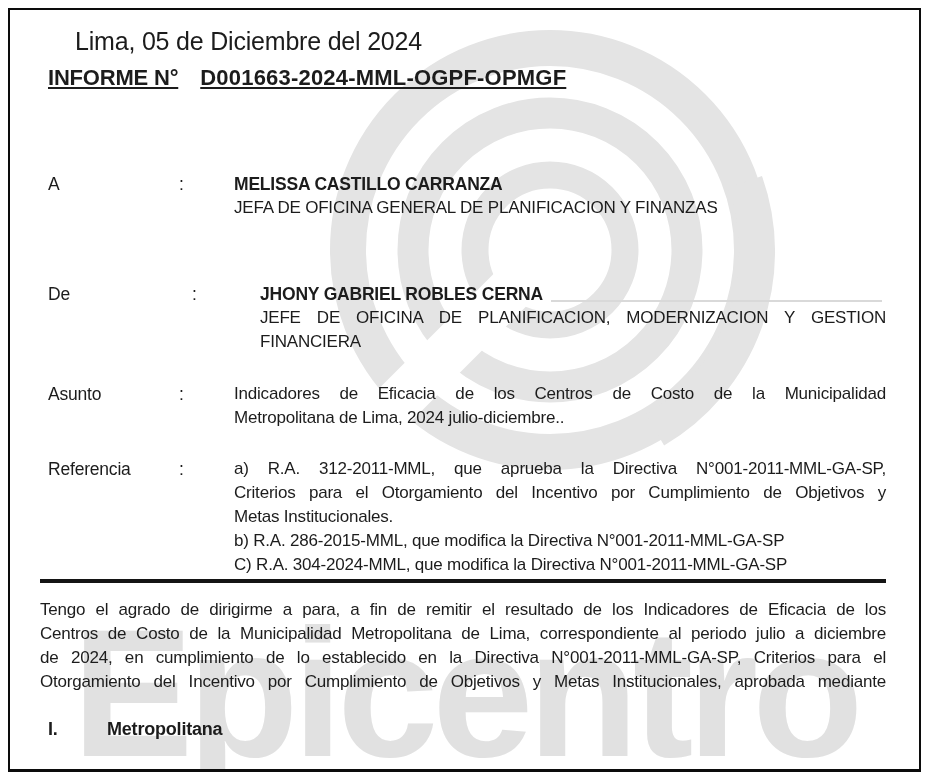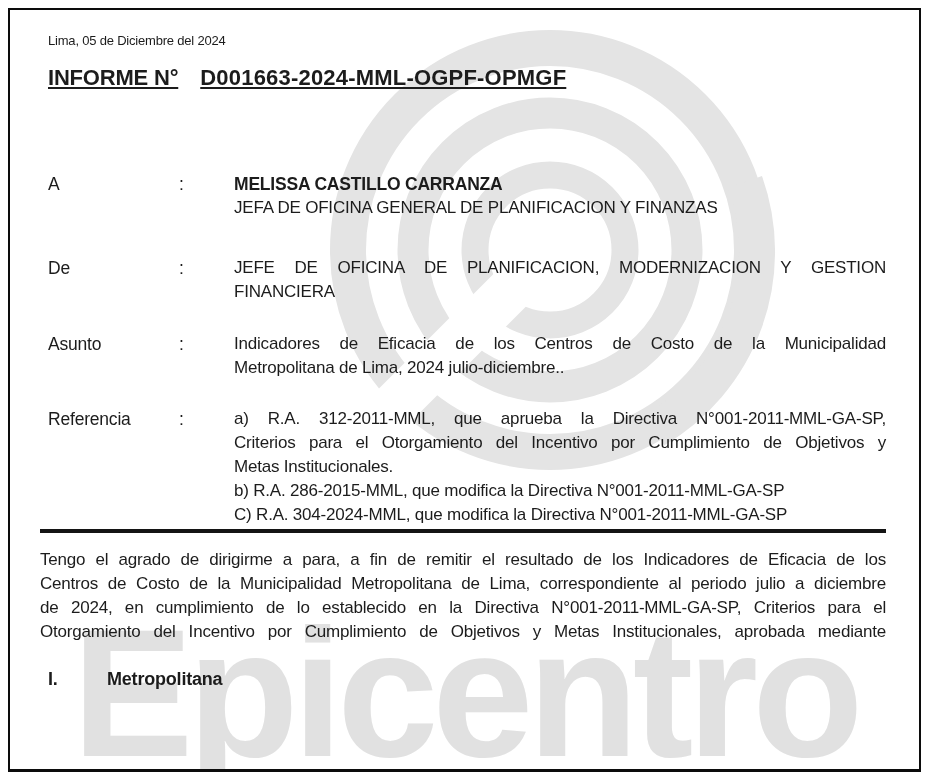--- a/index.html
+++ b/index.html
@@ -17,26 +17,26 @@
   }
   
   .wm-symbol{position:absolute;left:0;top:0;z-index:1;pointer-events:none;}
   .wm-word{
     position:absolute;z-index:1;left:62px;top:578px;
     font-size:182px;font-weight:bold;letter-spacing:-6px;
     color:#e1e1e1;white-space:nowrap;pointer-events:none;
   }
   
   .content{position:relative;z-index:2;padding:0 33px 0 30px;}
-  .date{margin-top:20px;padding-left:8px;font-size:13px;line-height:22px;}
+  .date{margin-top:20px;padding-left:8px;font-size:25px;line-height:22px;margin-left:27px;}
   .title{margin-top:13px;padding-left:8px;font-size:22px;line-height:25px;font-weight:bold;text-decoration:underline;}
   .title .num{margin-left:22px;letter-spacing:0.2px;}
   .meta{margin-top:82px;}
   .meta-row{display:grid;grid-template-columns:139px 55px 1fr;}
-  .meta-row:nth-of-type(2){margin-top:36px;}
+  .meta-row:nth-of-type(2){margin-top:62px;gap:13px;}
   .meta-row:nth-of-type(3){margin-top:28px;}
   .meta-row:nth-of-type(4){margin-top:27px;}
   .meta-label,.meta-colon{font-size:17.5px;line-height:24px;padding-left:8px;}
   .meta-colon{padding-left:0;}
   .mline,.bline{font-size:17px;line-height:24px;min-height:24px;}
   .j{text-align:justify;text-align-last:justify;}
   .b{font-weight:bold;font-size:17.5px;}
   .i{}
   .trail{display:flex;}
   .trail::after{content:"";flex:1 1 auto;border-bottom:2px solid #d9d9d9;margin:0 4px 4px 8px;}
@@ -77,20 +77,23 @@
           <div class="meta-colon">:</div>
           <div class="meta-value">
             <div class="mline b">MELISSA CASTILLO CARRANZA</div>
             <div class="mline">JEFA DE OFICINA GENERAL DE PLANIFICACION Y FINANZAS</div>
           </div>
         </div>
         <div class="meta-row">
           <div class="meta-label">De</div>
           <div class="meta-colon">:</div>
           <div class="meta-value">
+            <div class="mline b trail">
+              <span>JHONY GABRIEL ROBLES CERNA</span>
+            </div>
             <div class="mline j">JEFE DE OFICINA DE PLANIFICACION, MODERNIZACION Y GESTION</div>
             <div class="mline">FINANCIERA</div>
           </div>
         </div>
         <div class="meta-row">
           <div class="meta-label">Asunto</div>
           <div class="meta-colon">:</div>
           <div class="meta-value">
             <div class="mline j">Indicadores de Eficacia de los Centros de Costo de la Municipalidad</div>
             <div class="mline">Metropolitana de Lima, 2024 julio-diciembre..</div>

